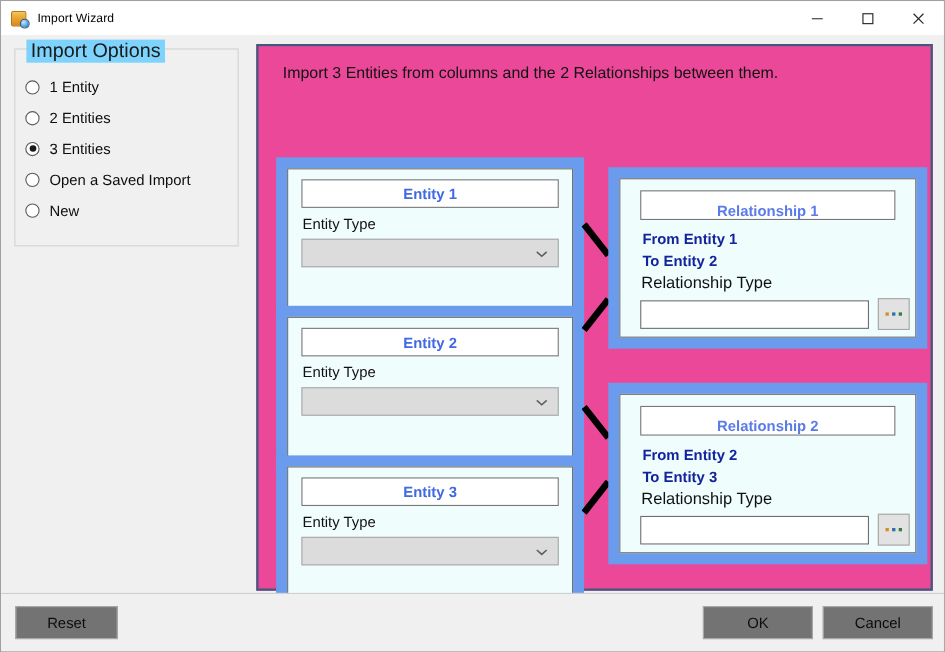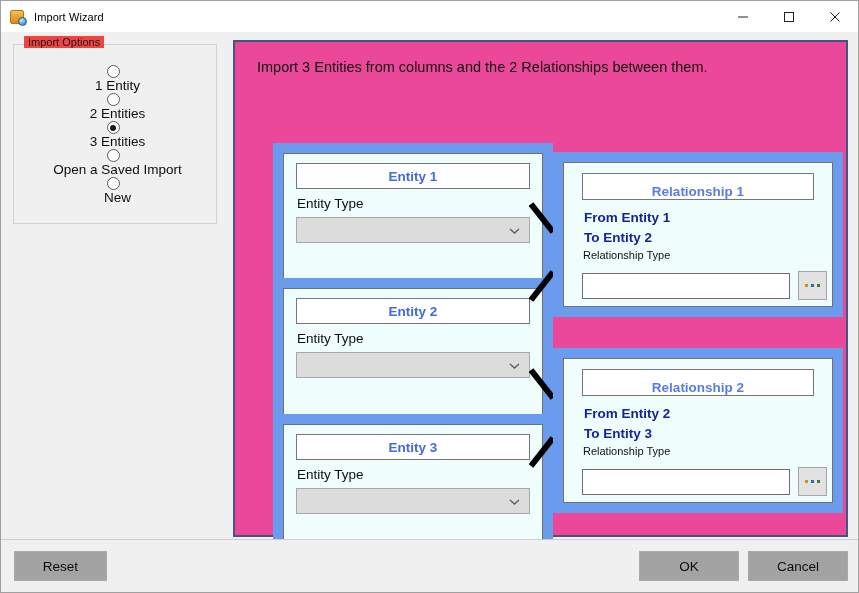--- a/index.html
+++ b/index.html
@@ -98,38 +98,37 @@
     top: 12px;
     width: 204px;
     height: 180px;
     border: 1px solid #d2d2d2;
     box-sizing: border-box;
   }
   .groupbox-title {
     position: absolute;
     left: 10px;
     top: -9px;
-    background: #ef4444;
+    background: #7dd3fc;
     padding: 0 4px;
-    font-size: 11px;
+    font-size: 18px;
     color: #1a1a1a;
     white-space: nowrap;
   }
   .radio-list {
     position: absolute;
     left: 9px;
     top: 20px;
     right: 4px;
   }
   .radio-row {
     display: flex;
     align-items: center;
     height: 28px;
     cursor: default;
-    flex-direction: column;
   }
   .radio-mark {
     width: 13px;
     height: 13px;
     border-radius: 50%;
     border: 1px solid #5a5a5a;
     background: #ffffff;
     box-sizing: border-box;
     margin-right: 9px;
     position: relative;
@@ -179,21 +178,21 @@
   .card-inner {
     width: 100%;
     height: 100%;
     background: #f0fdfd;
     border: 1px solid #707070;
     box-sizing: border-box;
     position: relative;
   }
 
   
-  .entity-card { width: 280px; height: 152px; margin-left: 22px; }
+  .entity-card { width: 280px; height: 152px; }
   .entity-titlebox {
     position: absolute;
     left: 12px;
     top: 9px;
     right: 12px;
     height: 26px;
     background: #ffffff;
     border: 1px solid #777777;
     box-sizing: border-box;
     display: flex;
@@ -257,21 +256,21 @@
     font-weight: bold;
     color: #13239c;
     white-space: nowrap;
   }
   .rel-from { top: 47px; }
   .rel-to   { top: 67px; }
   .rel-type-label {
     position: absolute;
     left: 19px;
     top: 86px;
-    font-size: 11px;
+    font-size: 15px;
     color: #101010;
     white-space: nowrap;
     text-align: center;
   }
   .rel-input {
     position: absolute;
     left: 18px;
     top: 110px;
     width: 208px;
     height: 26px;
@@ -312,21 +311,21 @@
   .footer {
     flex: 0 0 auto;
     height: 52px;
     background: #f0f0f0;
     border-top: 1px solid #cfcfcf;
     position: relative;
   }
   .btn {
     position: absolute;
     height: 30px;
-    background: #a3a3a3;
+    background: #737373;
     border: 1px solid #a9a9a9;
     box-sizing: border-box;
     display: flex;
     align-items: center;
     justify-content: center;
     font-size: 13.5px;
     color: #0d0d0d;
     cursor: default;
   }
   .btn-reset  { left: 13px;  top: 11px; width: 93px; }

